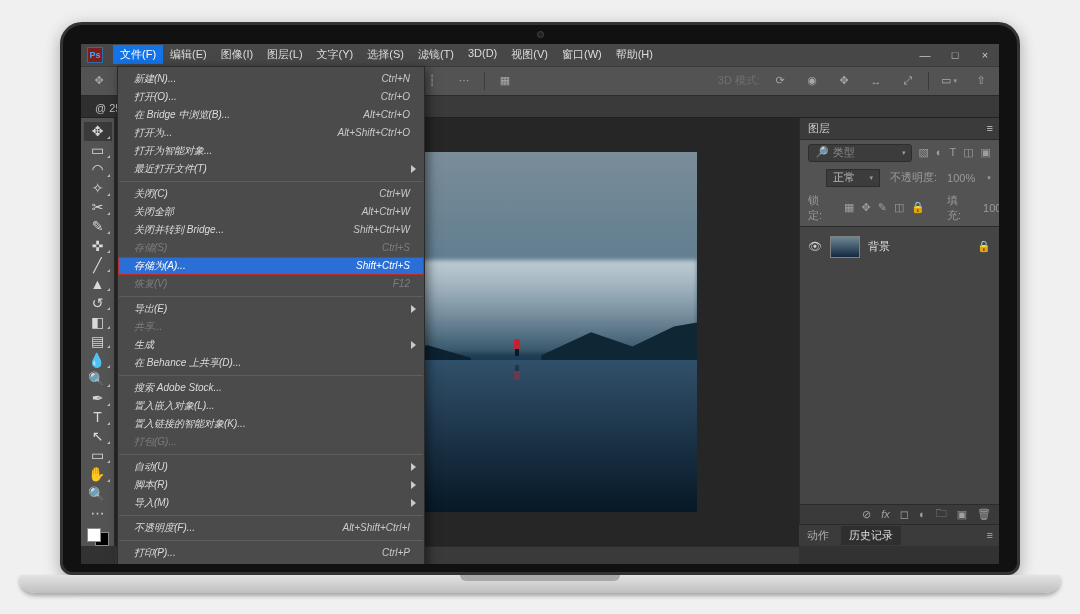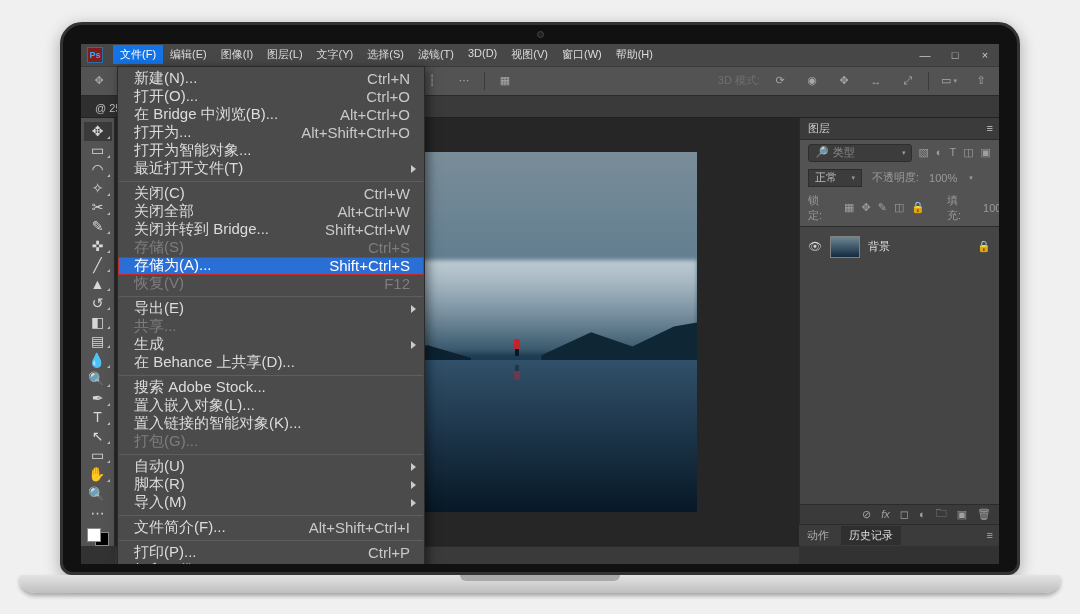--- a/index.html
+++ b/index.html
@@ -234,20 +234,21 @@
   }
   .mini-row-icons{display:flex;gap:7px;color:#9e9e9e;font-size:11px;}
   .panel-row{
     display:flex;align-items:center;gap:10px;
     padding:3px 8px;color:#9a9a9a;
   }
   .dd{
     height:18px;background:#3c3c3c;border:1px solid #2d2d2d;
     padding:0 6px;display:flex;align-items:center;min-width:54px;color:#bdbdbd;
     justify-content:space-between;
+    margin-left:18px;
   }
   .lock-row{
     display:flex;align-items:center;gap:22px;padding:3px 8px;color:#9a9a9a;
   }
   .lock-row .mini{display:flex;gap:7px;color:#9e9e9e;font-size:11px;flex:1;}
   .layer-list{flex:1;background:#454545;border-top:1px solid #2b2b2b;padding:6px 0;}
   .layer{
     display:flex;align-items:center;gap:8px;
     padding:3px 8px;
   }
@@ -283,22 +284,23 @@
   
   .dropdown{
     position:absolute;
     top:22px; left:36px;
     width:308px;
     background:#4b4b4b;
     border:1px solid #2a2a2a;
     box-shadow:3px 3px 10px rgba(0,0,0,.5);
     z-index:50;
     color:#dcdcdc;
-    font-size:15px;
+    font-size:10px;
     padding:3px 0;
+    font-style:italic;
   }
   .dd-item{
     display:flex;align-items:center;
     padding:2px 14px 2px 16px;
     height:18px;
     position:relative;
   }
   .dd-item.disabled{color:#7d7d7d;gap:12px;}
   .dd-item .lbl{flex:1;white-space:nowrap;}
   .dd-item .sc{color:#c9c9c9;}
@@ -595,21 +597,21 @@
           <div class="dd-item">
             <span class="lbl">脚本(R)</span>
             <span class="arrow"></span>
           </div>
           <div class="dd-item">
             <span class="lbl">导入(M)</span>
             <span class="arrow"></span>
           </div>
           <div class="dd-sep"></div>
           <div class="dd-item">
-            <span class="lbl">文件简介(F)...</span>
+            <span class="lbl">不透明度(F)...</span>
             <span class="sc">Alt+Shift+Ctrl+I</span>
           </div>
           <div class="dd-sep"></div>
           <div class="dd-item">
             <span class="lbl">打印(P)...</span>
             <span class="sc">Ctrl+P</span>
           </div>
           <div class="dd-item">
             <span class="lbl">打印一份(Y)</span>
           </div>

